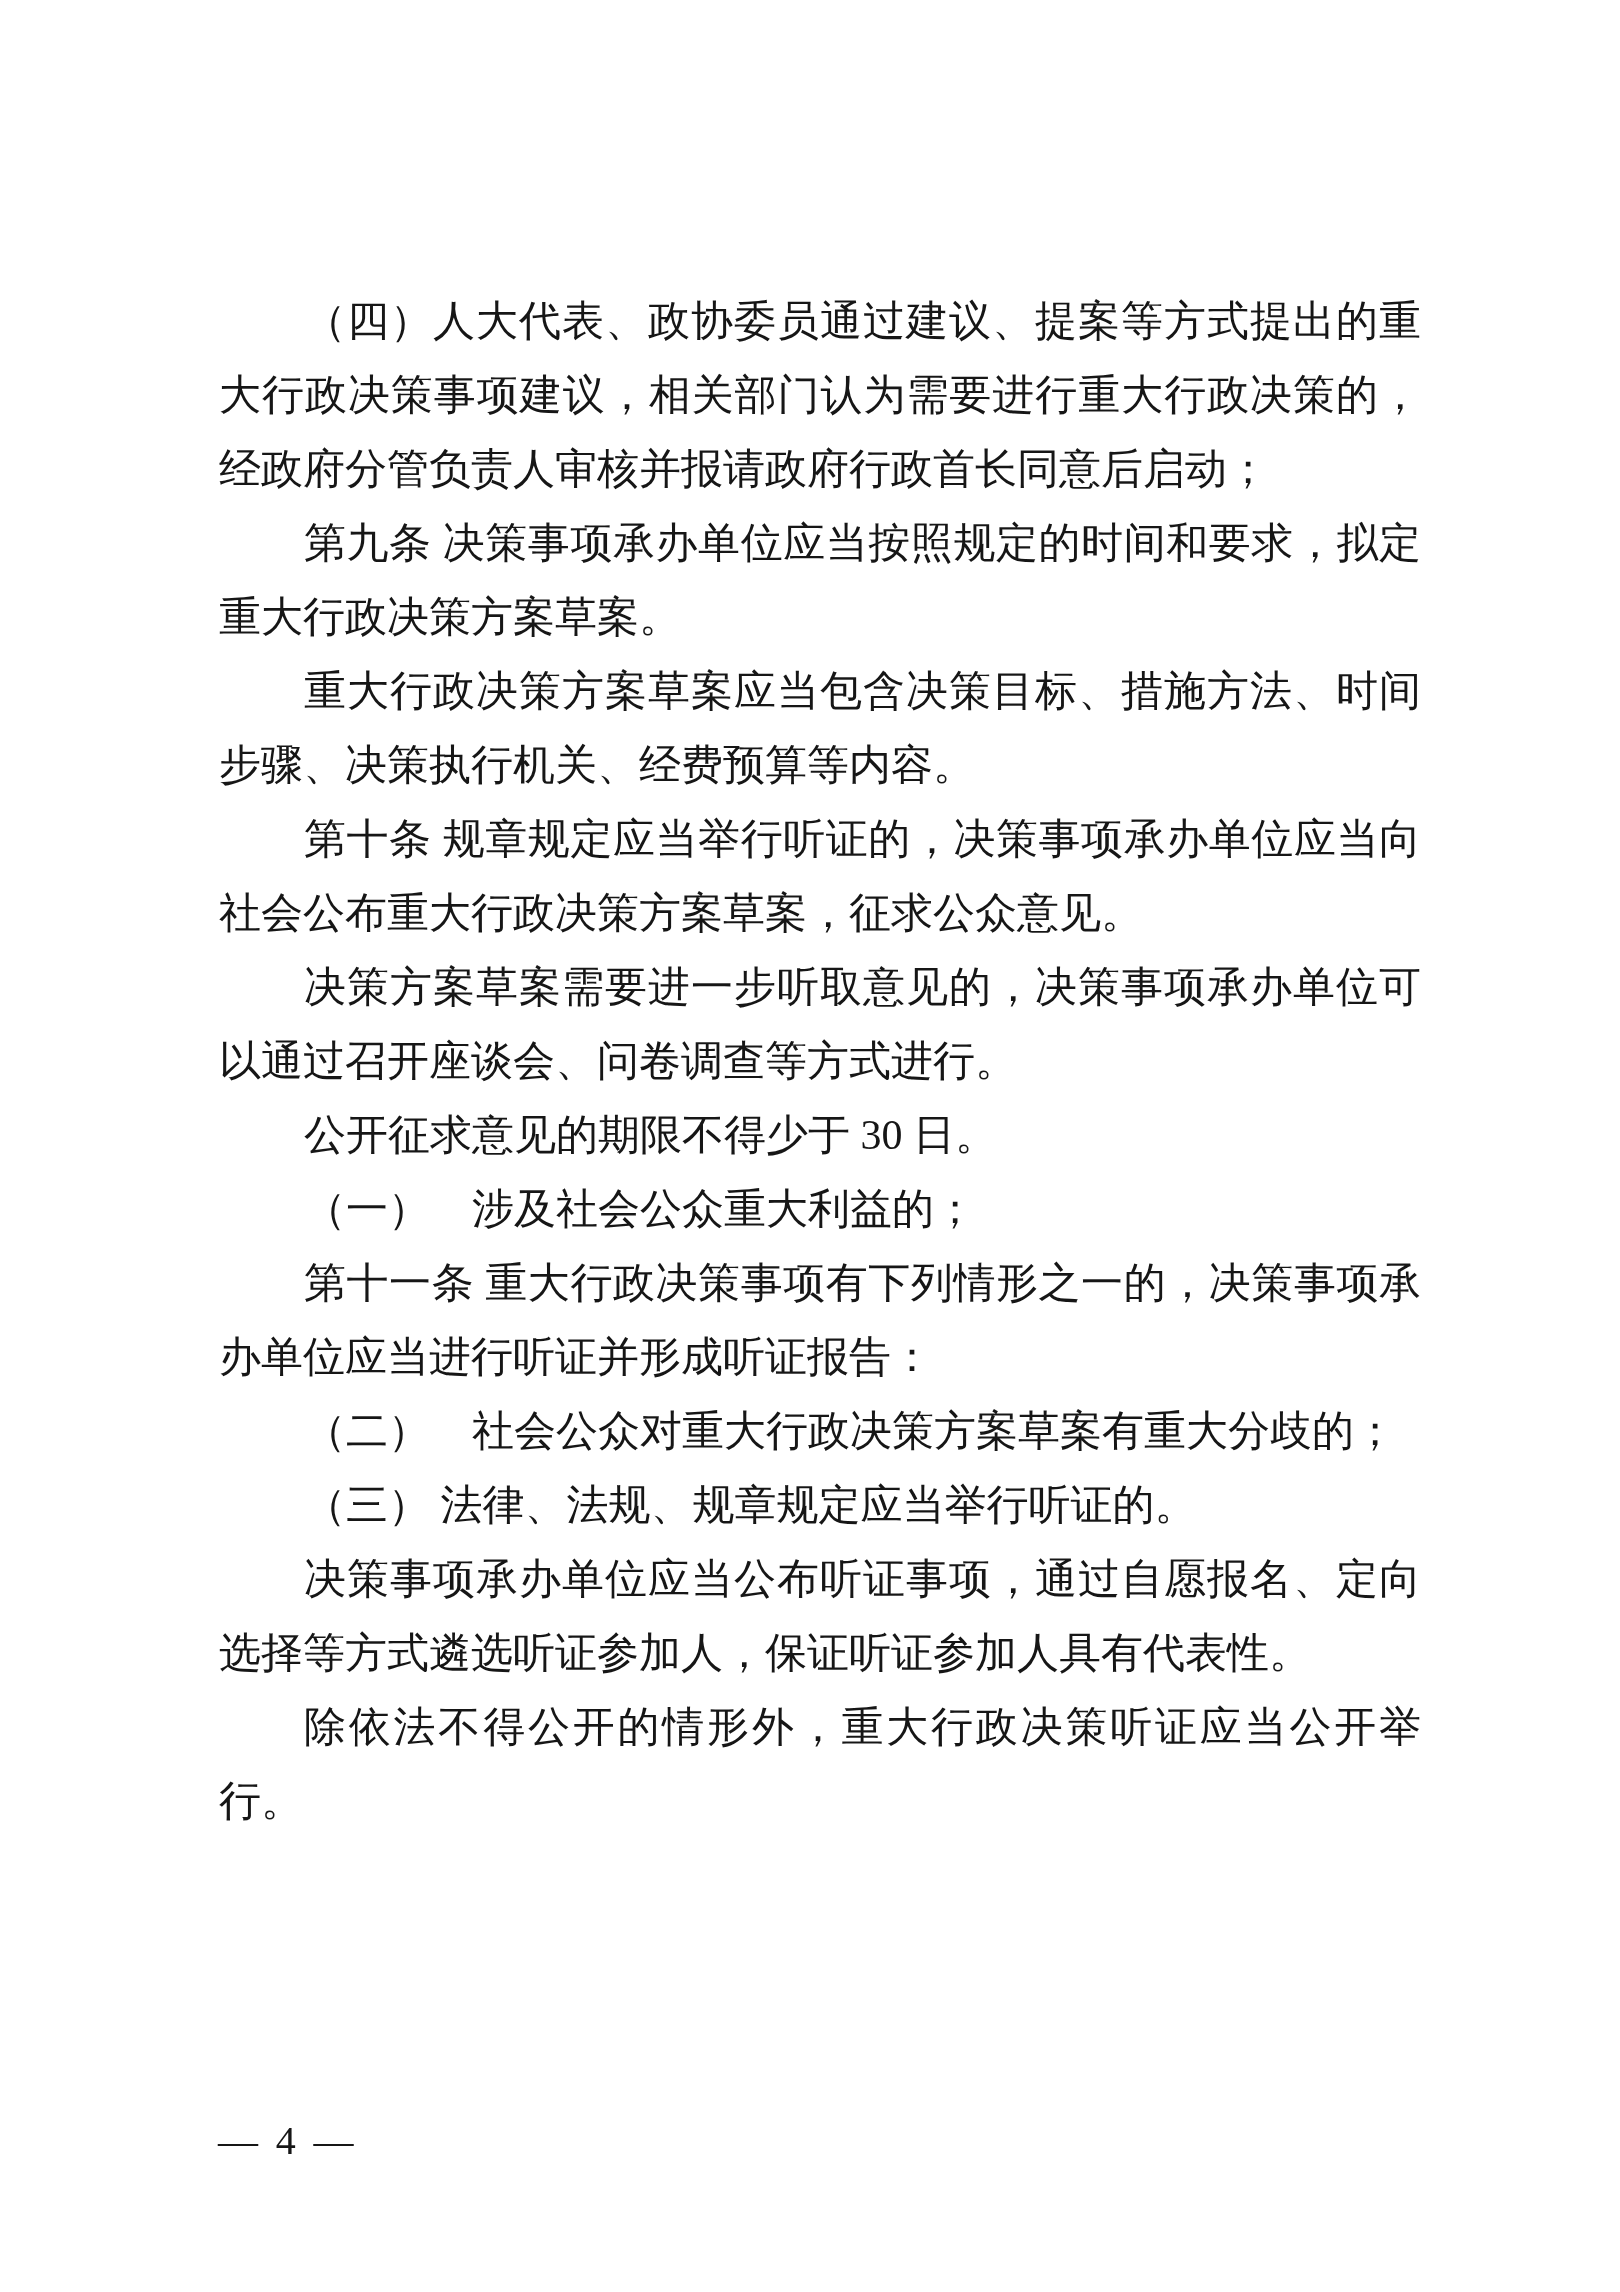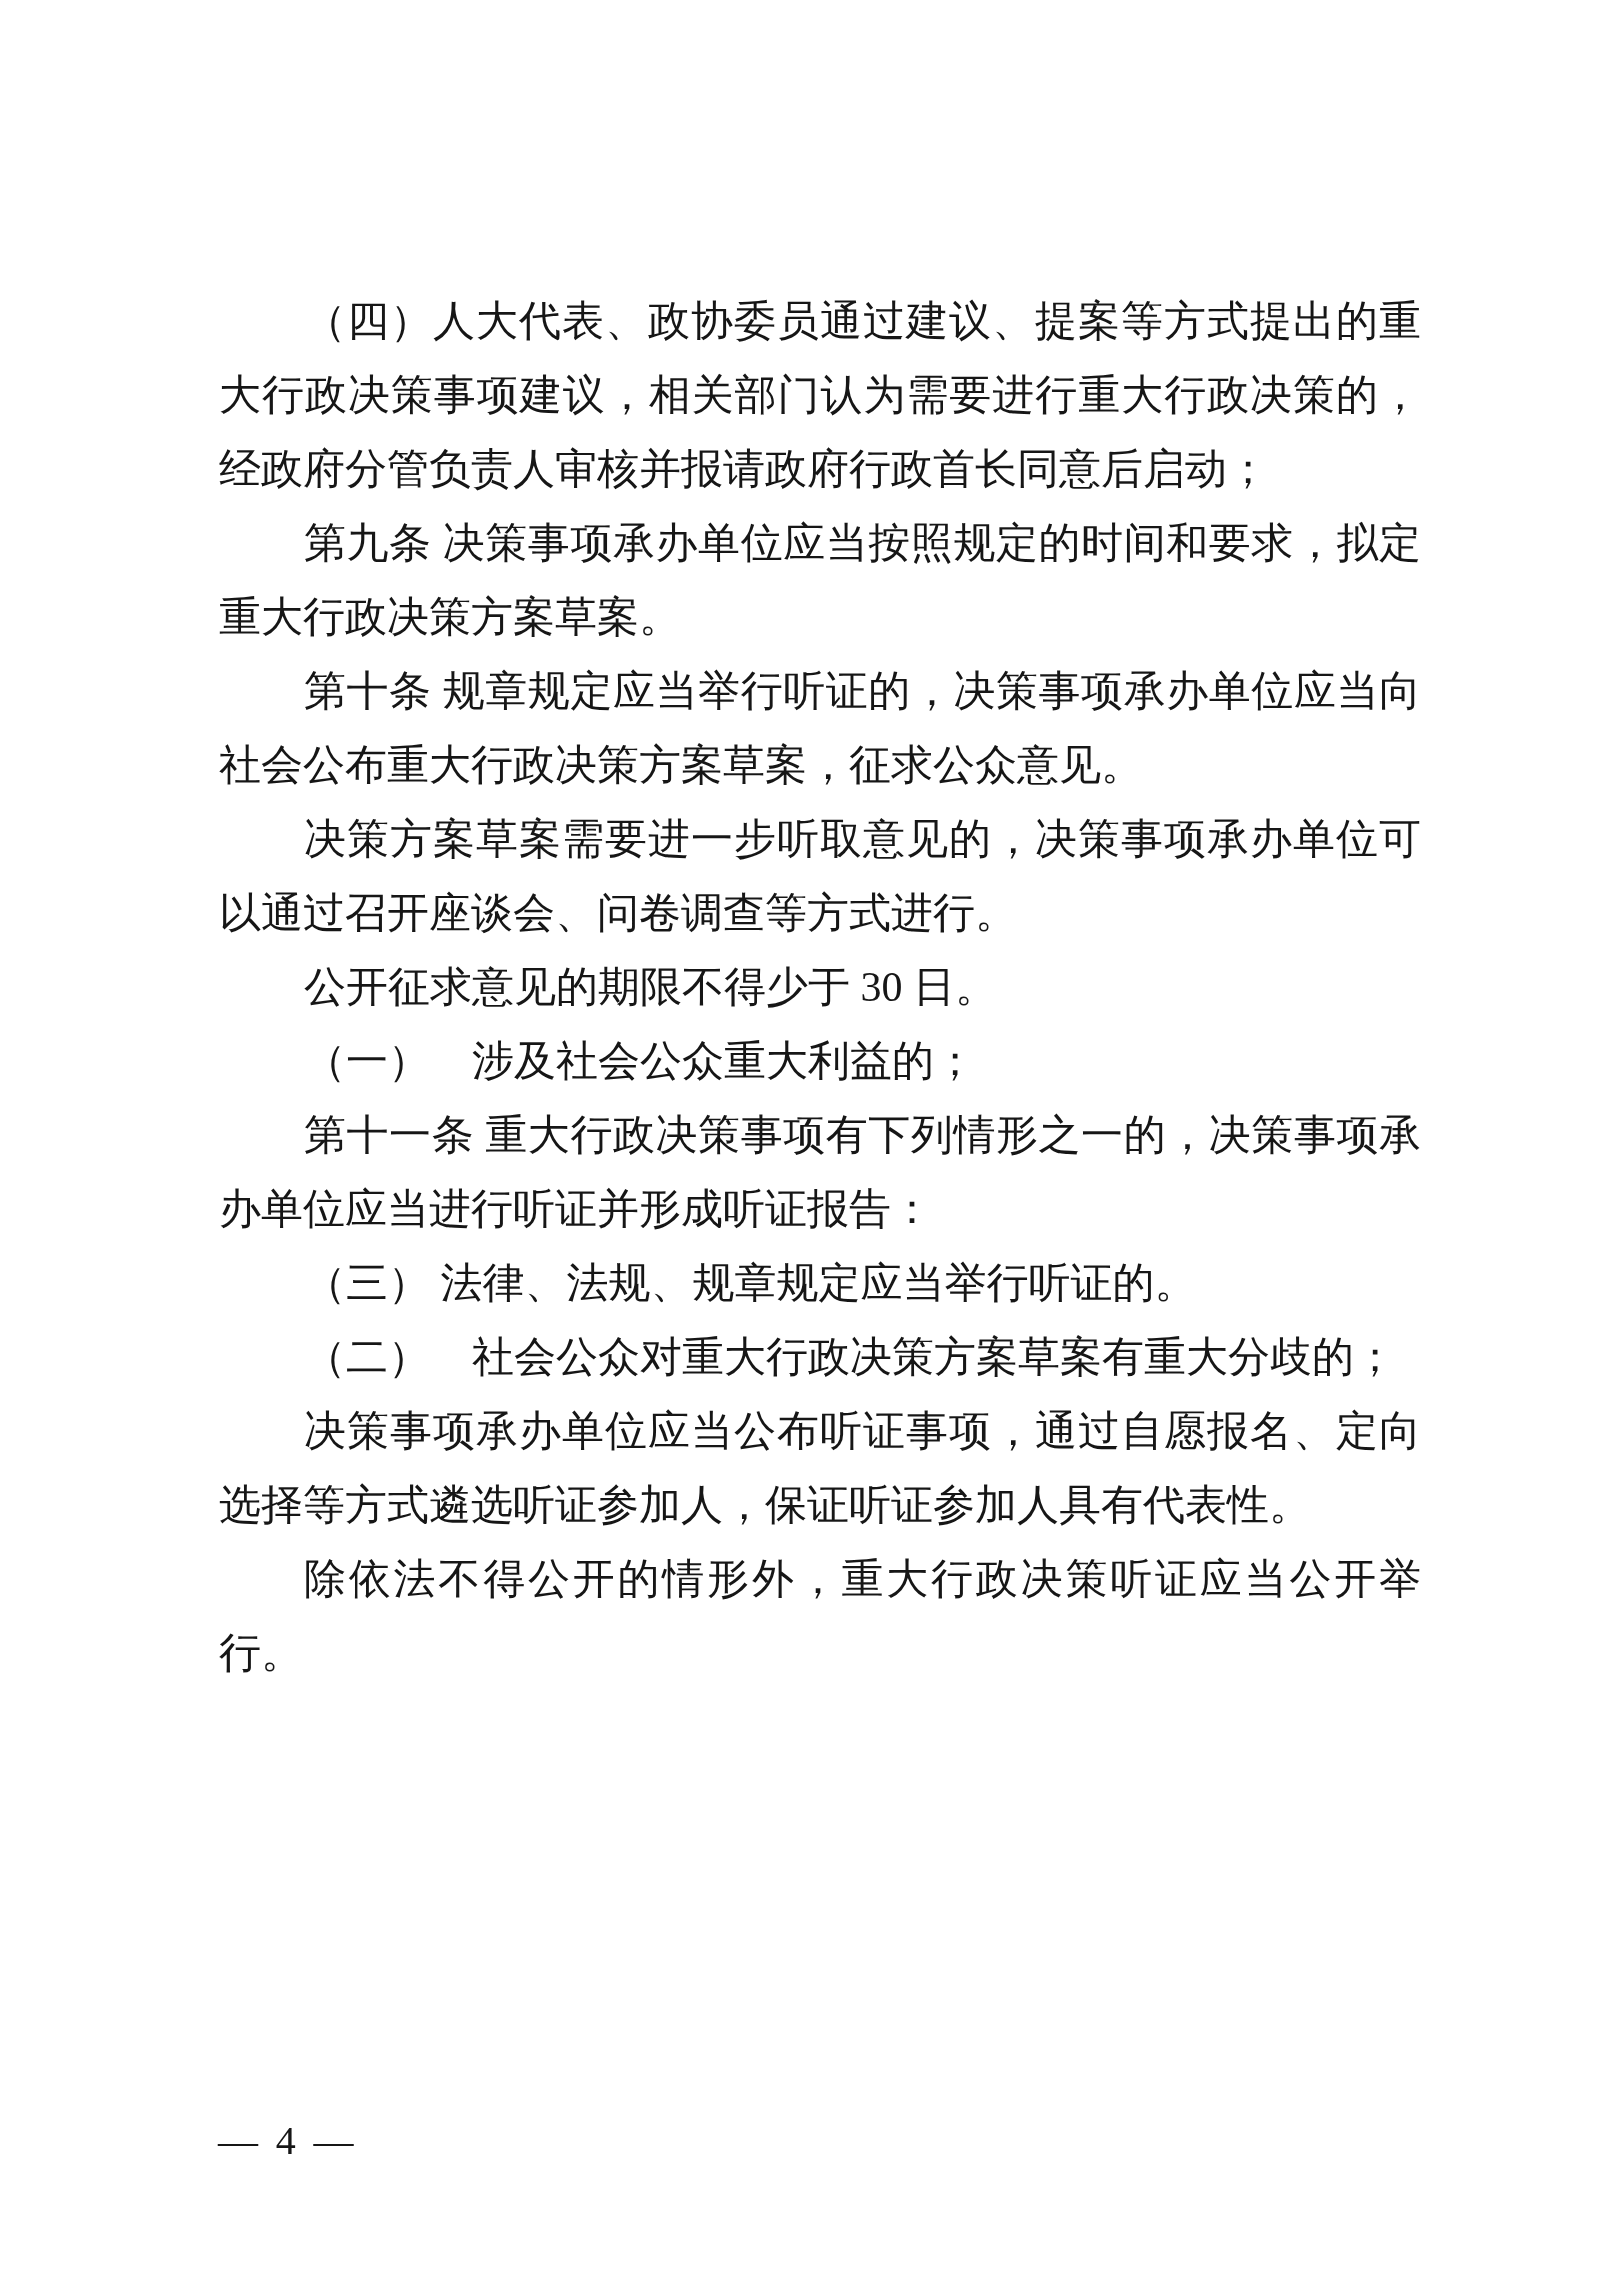--- a/index.html
+++ b/index.html
@@ -49,27 +49,28 @@
   }
 </style>
 </head>
 <body>
 
 <div class="page">
 
   <div class="content">
     <p>（四）人大代表、政协委员通过建议、提案等方式提出的重大行政决策事项建议，相关部门认为需要进行重大行政决策的，经政府分管负责人审核并报请政府行政首长同意后启动；</p>
     <p>第九条 决策事项承办单位应当按照规定的时间和要求，拟定重大行政决策方案草案。</p>
+    <p>重大行政决策方案草案应当包含决策目标、措施方法、时间步骤、决策执行机关、经费预算等内容。</p>
     <p>第十条 规章规定应当举行听证的，决策事项承办单位应当向社会公布重大行政决策方案草案，征求公众意见。</p>
     <p>决策方案草案需要进一步听取意见的，决策事项承办单位可以通过召开座谈会、问卷调查等方式进行。</p>
     <p>公开征求意见的期限不得少于 30 日。</p>
     <p>（一）　涉及社会公众重大利益的；</p>
     <p>第十一条 重大行政决策事项有下列情形之一的，决策事项承办单位应当进行听证并形成听证报告：</p>
+    <p>（二）　社会公众对重大行政决策方案草案有重大分歧的；</p>
     <p>（三） 法律、法规、规章规定应当举行听证的。</p>
-    <p>（二）　社会公众对重大行政决策方案草案有重大分歧的；</p>
     <p>决策事项承办单位应当公布听证事项，通过自愿报名、定向选择等方式遴选听证参加人，保证听证参加人具有代表性。</p>
     <p>除依法不得公开的情形外，重大行政决策听证应当公开举行。</p>
   </div>
 
   <div class="page-footer">— 4 —</div>
 
 </div>
 
 
 </body></html>

